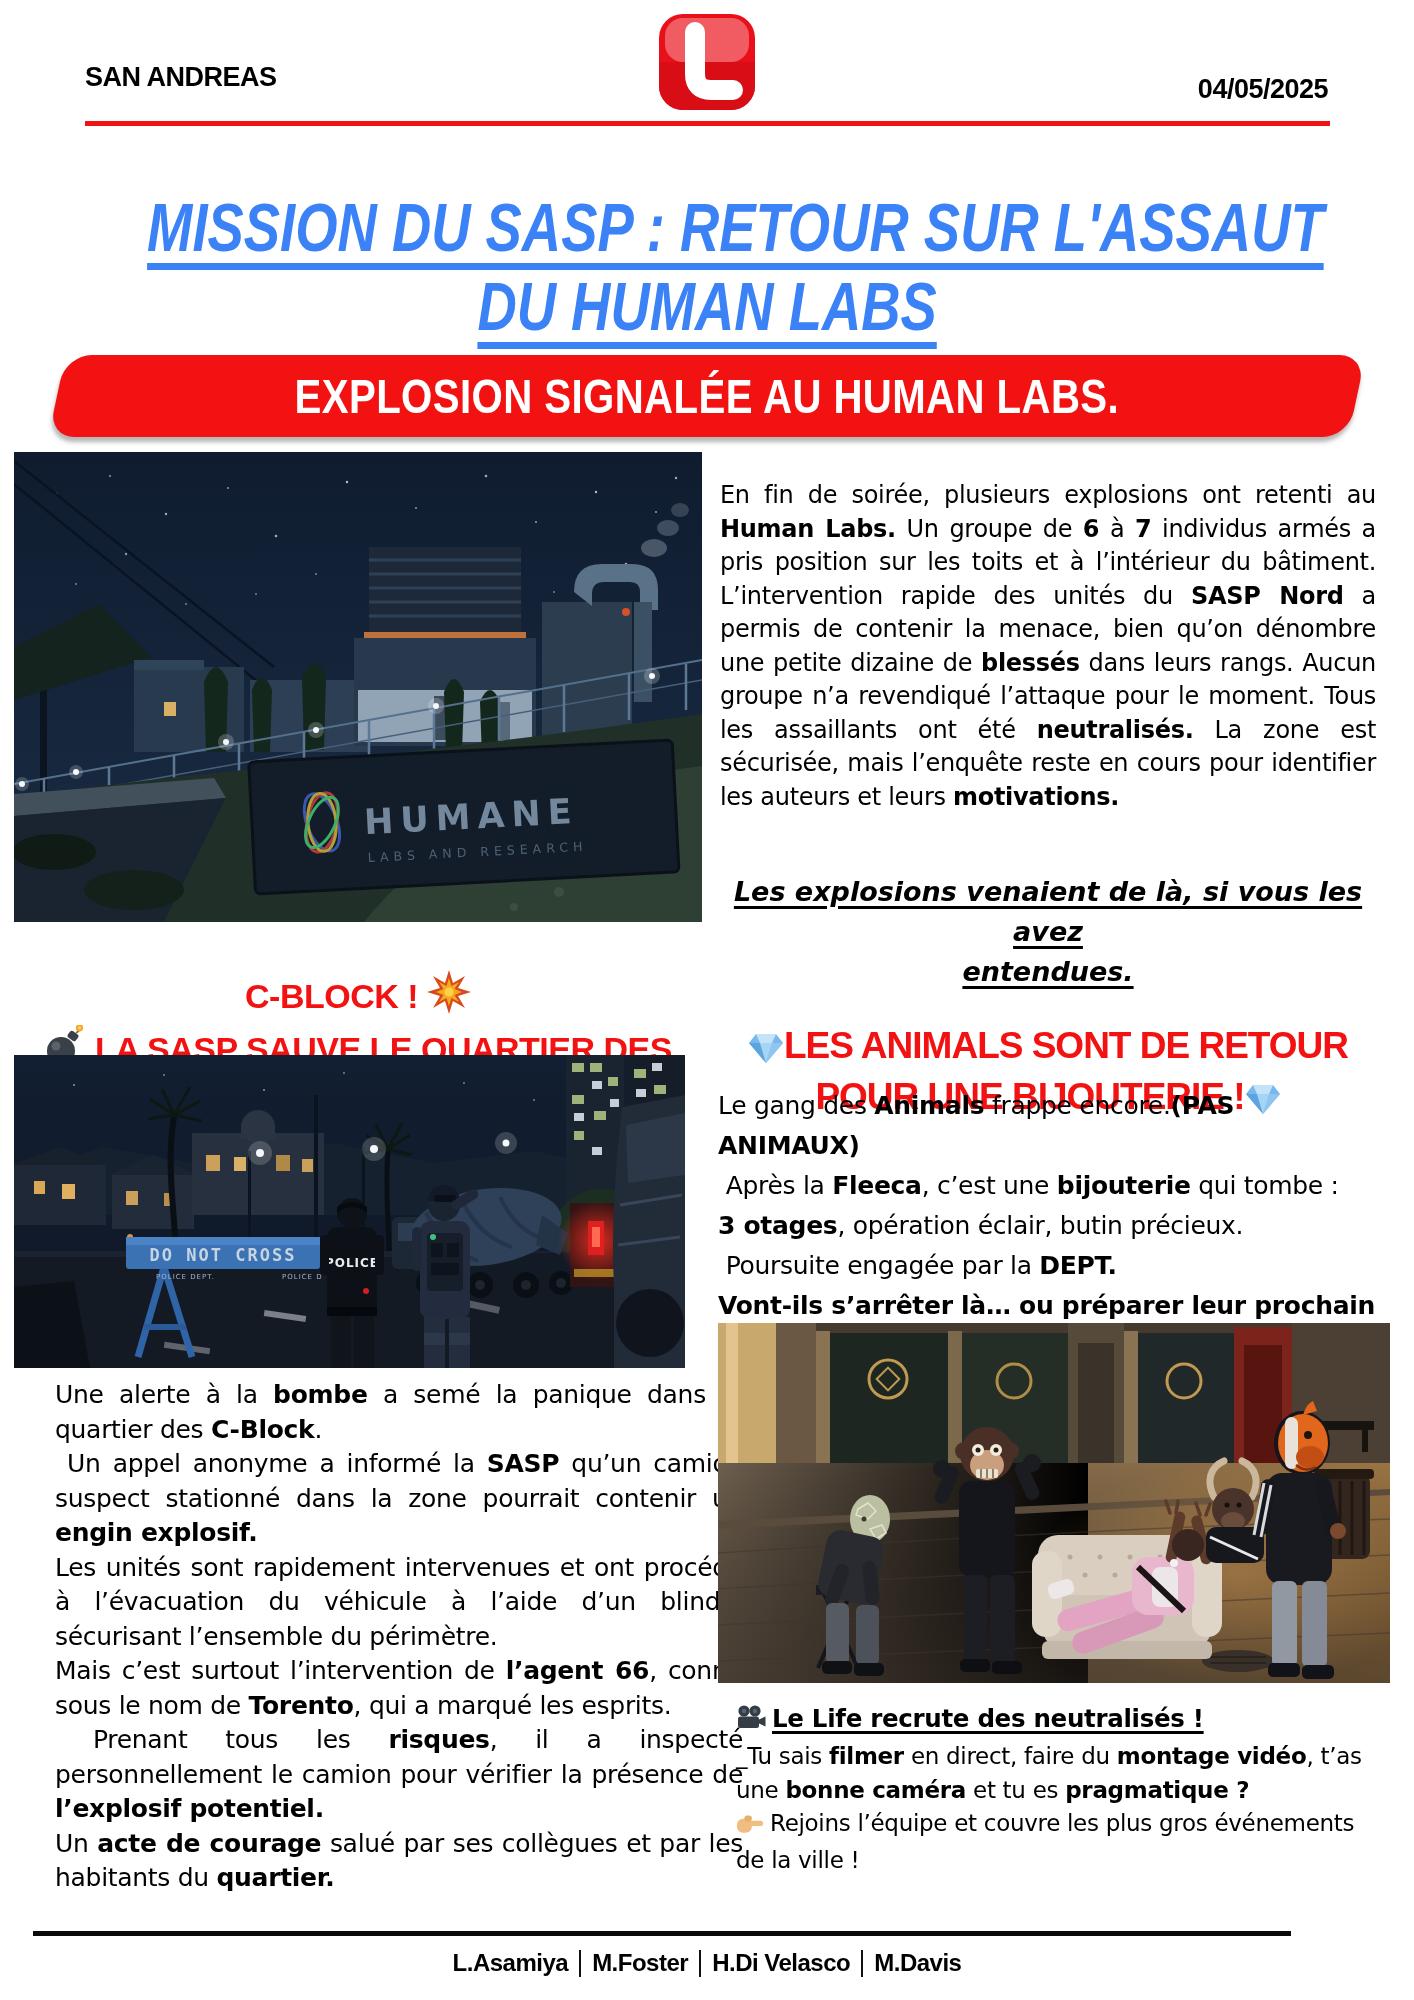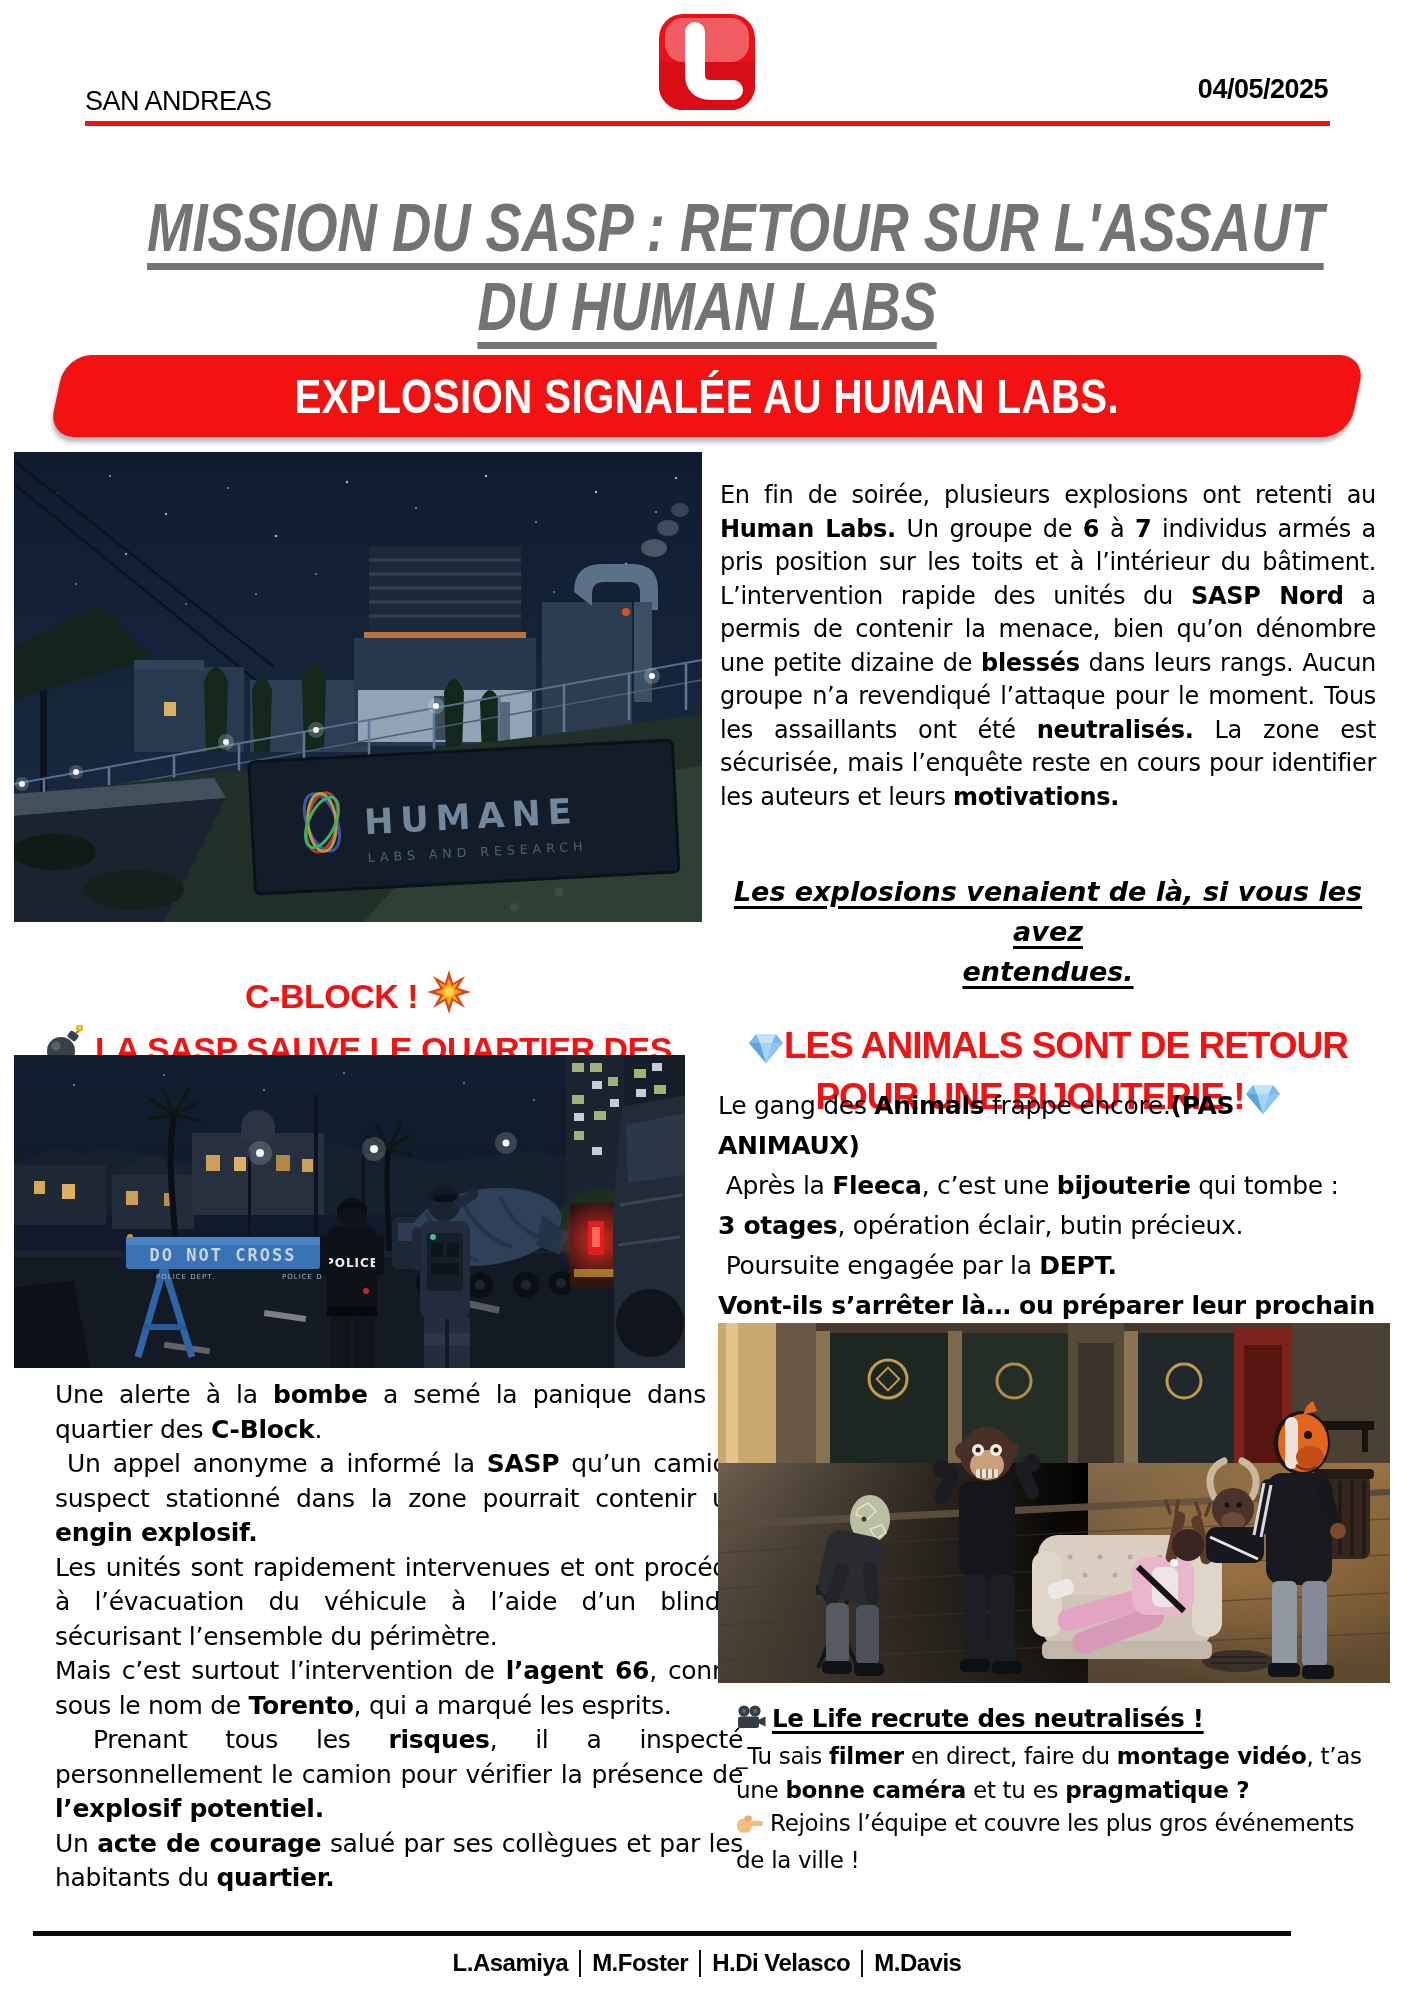--- a/index.html
+++ b/index.html
@@ -1,31 +1,31 @@
 <!DOCTYPE html>
 <html><head>
 <meta charset="utf-8">
 <style>
   html,body{margin:0;padding:0;background:#e9e9e9;}
   #page{position:relative;width:1414px;height:2000px;background:#ffffff;margin:0 auto;
         font-family:"DejaVu Sans",sans-serif;color:#000;overflow:hidden;}
   :root{--accent:#f31212;}
 
   
-  .mast-left{position:absolute;left:85px;top:86px;font-family:"Liberation Sans",sans-serif;
-             font-weight:400;font-size:27px;letter-spacing:-.5px;}
+  .mast-left{position:absolute;left:85px;top:62px;font-family:"Liberation Sans",sans-serif;
+             font-weight:700;font-size:27px;letter-spacing:-.5px;}
   .mast-date{position:absolute;right:86px;top:74px;font-family:"Liberation Sans",sans-serif;
              font-weight:700;font-size:27px;letter-spacing:-.5px;}
   .logo{position:absolute;left:657px;top:12px;width:100px;height:100px;}
   .red-rule{position:absolute;left:85px;top:121px;width:1245px;height:5px;background:var(--accent);}
 
   
   .main-title{position:absolute;left:0;top:142px;width:1414px;text-align:center;
               font-family:"Liberation Sans",sans-serif;font-style:italic;font-weight:700;
-              font-size:68px;line-height:79px;color:#737373;}
+              font-size:68px;line-height:79px;color:#3b82f6;}
   .main-title .tline{display:block;}
   .main-title .squeeze{display:inline-block;transform:scaleX(.8);transform-origin:center;
               white-space:nowrap;text-decoration:underline;text-decoration-thickness:7px;
               text-underline-offset:12px;}
 
   
   .banner{position:absolute;left:57px;top:355px;width:1300px;height:82px;background:var(--accent);
           border-radius:26px;transform:skewX(-12deg);box-shadow:0 5px 4px rgba(110,110,110,.5);}
   .banner-inner{width:100%;height:100%;display:flex;align-items:center;justify-content:center;}
   .banner-text{display:inline-block;transform:skewX(12deg) scaleX(.82);transform-origin:center;

